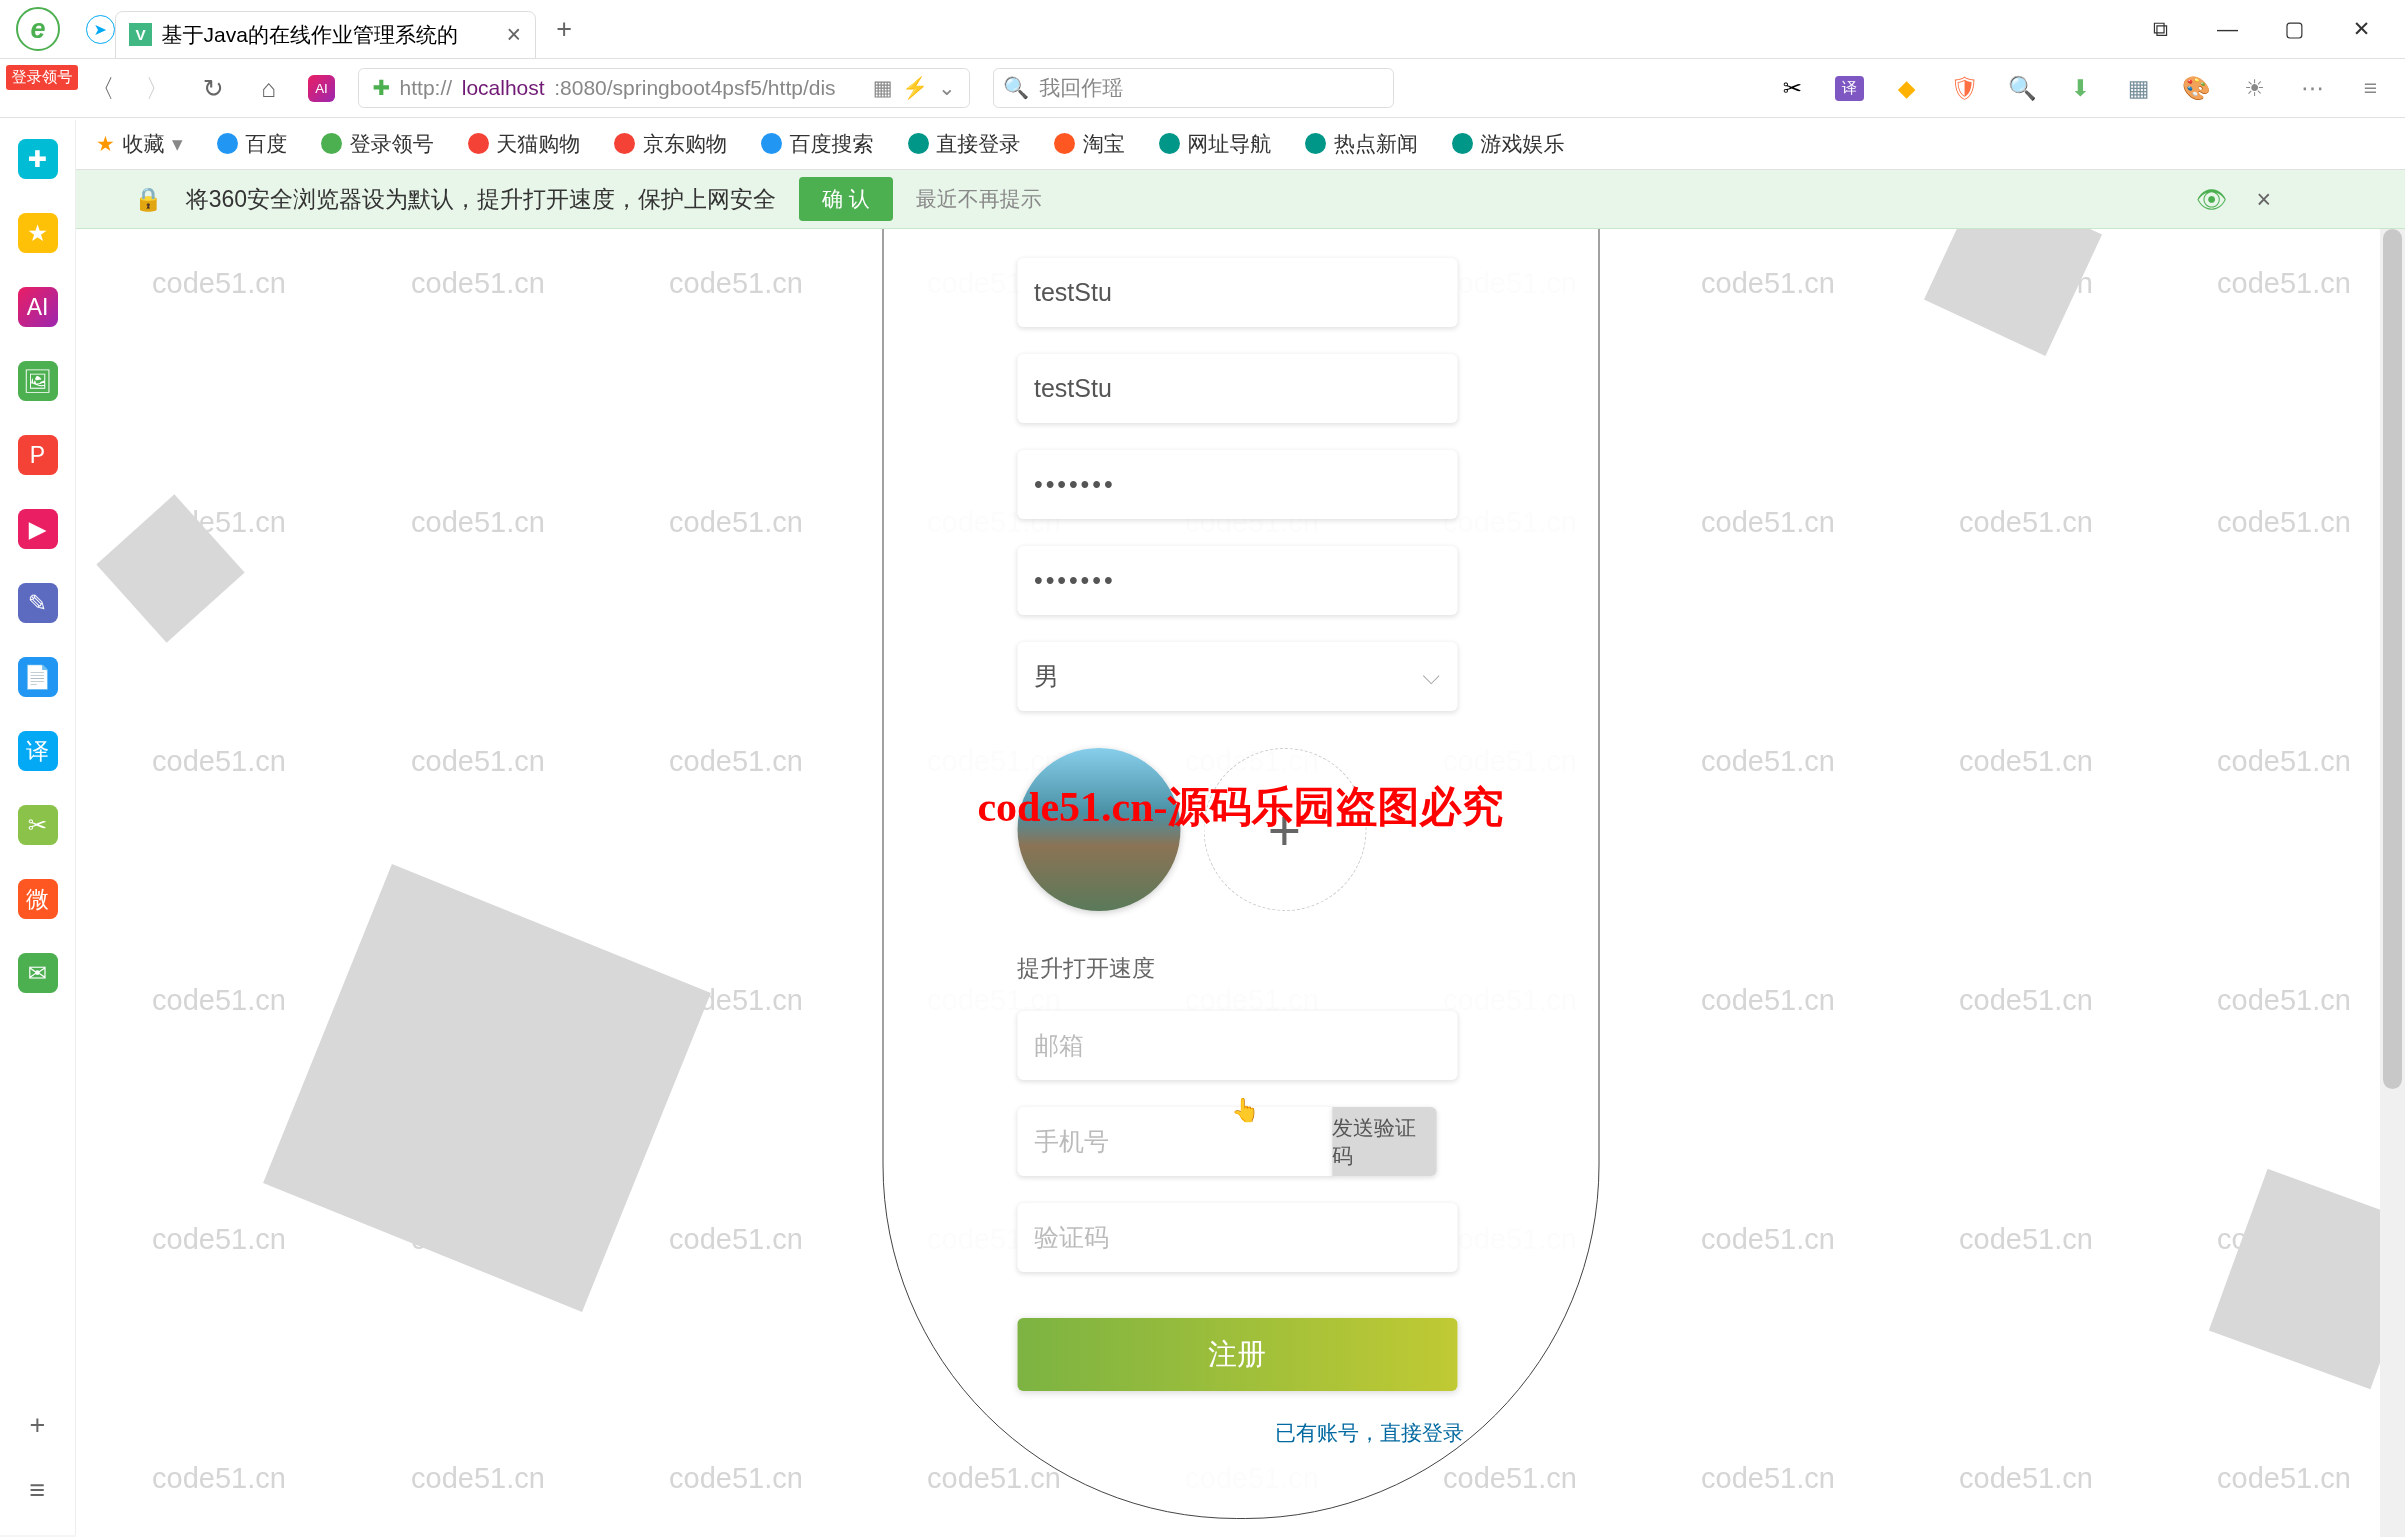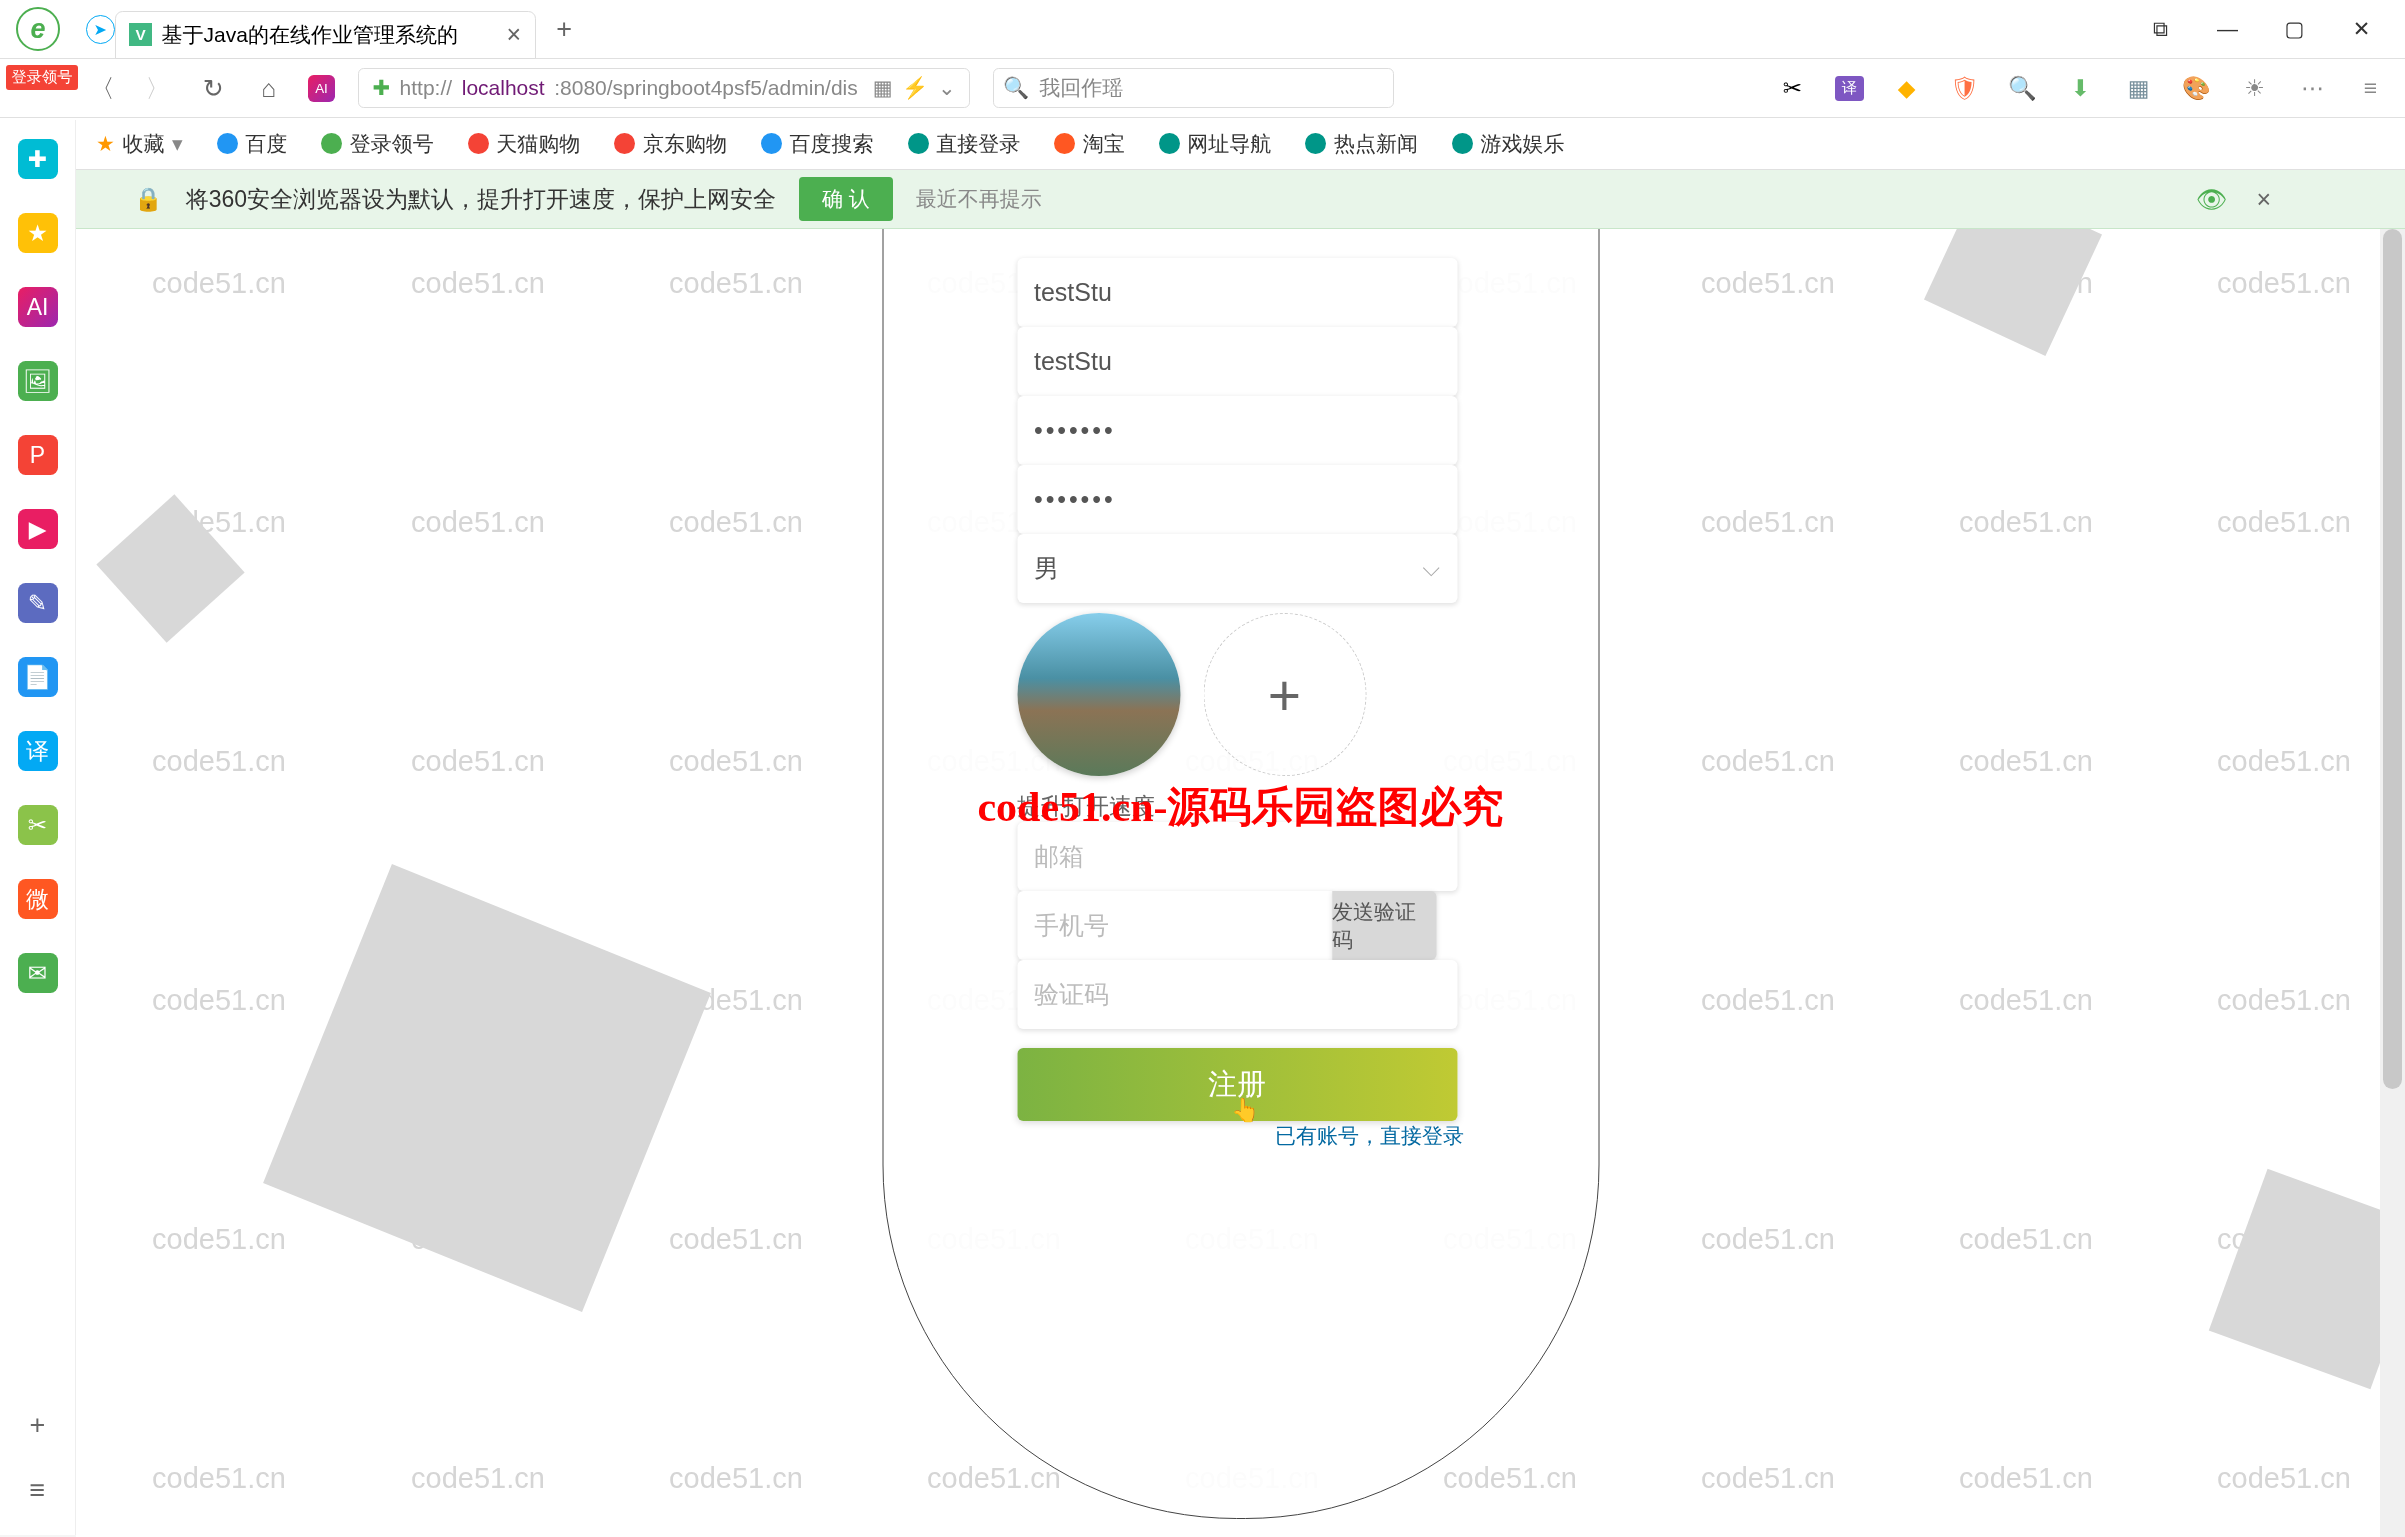--- a/index.html
+++ b/index.html
@@ -54,21 +54,21 @@
 .sb-icon.b1 { background: #00bcd4; } .sb-icon.b2 { background: #ffc107; } .sb-icon.b3 { background: linear-gradient(135deg,#e91e63,#9c27b0); } .sb-icon.b4 { background: #4caf50; } .sb-icon.b5 { background: #f44336; } .sb-icon.b6 { background: #e91e63; } .sb-icon.b7 { background: #5c6bc0; } .sb-icon.b8 { background: #2196f3; } .sb-icon.b9 { background: #03a9f4; } .sb-icon.b10 { background: #8bc34a; } .sb-icon.b11 { background: #ff5722; } .sb-icon.b12 { background: #4caf50; }
 .sb-bottom { margin-top: auto; padding-bottom: 29px; display: flex; flex-direction: column; gap: 34px; color: #666; font-size: 27px; }
 
 
 .content { position: absolute; left: 76px; top: 229px; right: 0; bottom: 0; background: #fff; overflow: hidden; }
 .watermark { position: absolute; inset: 0; pointer-events: none; }
 .wm-text { position: absolute; color: #d5d5d5; font-size: 29px; white-space: nowrap; }
 .grey-square { position: absolute; background: #d8d8d8; }
 
 
-.form-card { position: absolute; left: 50%; top: -9.6px; transform: translateX(-50%); width: 717px; height: 1300px; border: 1.9px solid #444; border-radius: 0 0 354px 354px; background: rgba(255,255,255,0.92); padding: 38px 134px; display: flex; flex-direction: column; }
+.form-card { position: absolute; left: 50%; top: -9.6px; transform: translateX(-50%); width: 717px; height: 1300px; border: 1.9px solid #444; border-radius: 0 0 354px 354px; background: rgba(255,255,255,0.92); padding: 38px 134px; display: flex; flex-direction: column; gap: 27px; }
 .f-input { width: 440px; height: 69px; border: none; border-radius: 5.7px; background: #fff; box-shadow: 0 1.9px 5.7px rgba(0,0,0,0.12); padding: 0 17px; font-size: 25px; color: #555; display: flex; align-items: center; }
 .f-input.pwd { letter-spacing: 2.9px; }
 .f-select { position: relative; }
 .f-select::after { content: '⌵'; position: absolute; right: 17px; top: 21px; color: #aaa; font-size: 23px; }
 .avatar-row { display: flex; gap: 23px; margin-top: 9.6px; }
 .avatar-img { width: 163px; height: 163px; border-radius: 50%; background: linear-gradient(180deg, #87ceeb 0%, #4a90a4 40%, #8b7355 60%, #5a7a5a 100%); box-shadow: 0 1.9px 7.6px rgba(0,0,0,0.2); }
 .avatar-add { width: 163px; height: 163px; border-radius: 50%; border: 1.9px dashed #ccc; display: flex; align-items: center; justify-content: center; font-size: 57px; color: #666; font-weight: 200; }
 .avatar-hint { font-size: 23px; color: #666; margin-top: 15.3px; }
 .phone-row { display: flex; }
 .phone-input { width: 315px; border-radius: 5.7px 0 0 5.7px; }
@@ -111,21 +111,21 @@
 <div class="addr-row">
   <div class="nav-btn">〈</div>
   <div class="nav-btn" style="color:#ccc">〉</div>
   <div class="nav-btn">↻</div>
   <div class="nav-btn">⌂</div>
   <div class="nav-btn" style="background:linear-gradient(135deg,#e91e63,#9c27b0);border-radius:5.7px;color:#fff;width:27px;height:27px;font-size:13.4px;">AI</div>
   <div class="url-bar">
     <span style="color:#4caf50">✚</span>
     <span class="url-proto">http://</span>
       <span class="url-host">localhost</span>
-      <span class="url-path">:8080/springboot4psf5/admin/dis</span>
+      <span class="url-path">:8080/springboot4psf5/http/dis</span>
     <span style="margin-left:auto;color:#888">▦</span>
     <span style="color:#4caf50">⚡</span>
     <span style="color:#888">⌄</span>
   </div>
   <div class="search-box">
     <span>🔍</span>
     <span>我回作瑶</span>
   </div>
   <div class="toolbar-icons">
     <div class="toolbar-icon">✂</div>

